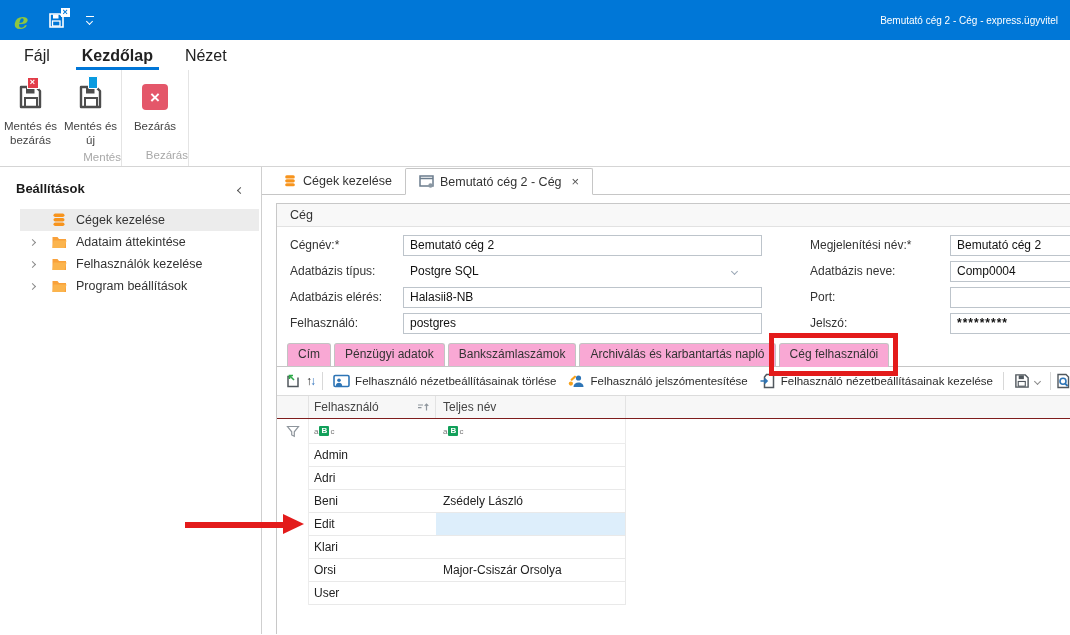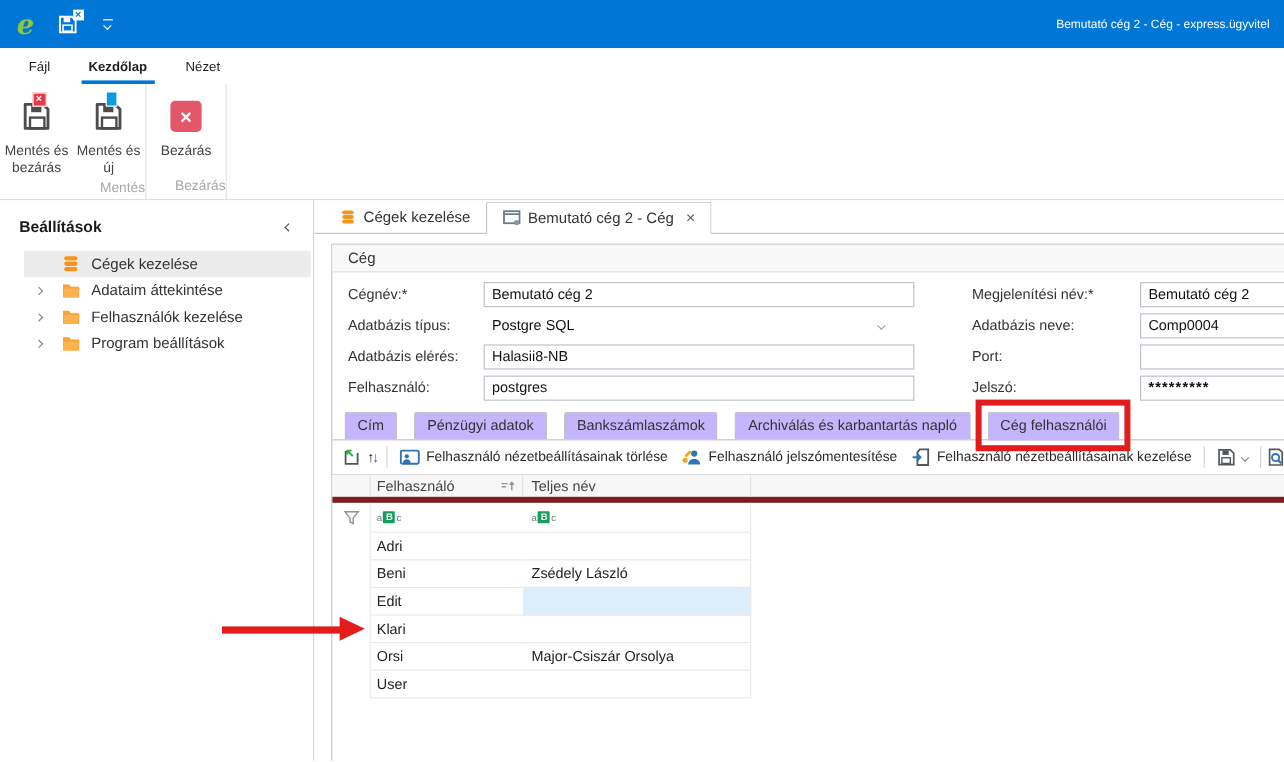--- a/index.html
+++ b/index.html
@@ -18,21 +18,21 @@
   .qat-chev { margin-left:21px; display:flex; flex-direction:column; align-items:center; gap:2px; }
   .qat-chev .bar { width:8px; height:1.5px; background:#fff; }
   .chev { width:5px; height:5px; border-right:1.6px solid #8a8a8a; border-bottom:1.6px solid #8a8a8a; display:inline-block; }
   .chev.down { transform:rotate(45deg); }
   .chev.right { transform:rotate(-45deg); }
   .chev.left  { transform:rotate(135deg); }
   .chev.white { border-color:#fff; }
   .win-title { margin-left:auto; margin-right:12px; font-size:10px; }
   
   .menubar { height:30px; display:flex; padding-left:18px; background:#fff; }
-  .menu-item { padding:4px 6px 0 6px; margin-right:20px; font-size:11px; color:#222;
+  .menu-item { padding:4px 6px 0 6px; margin-right:20px; font-size:16px; color:#222;
                display:flex; align-items:center; border-bottom:3px solid transparent; cursor:default; }
   .menu-item.active { font-weight:bold; border-bottom-color:#0076d7; }
   
   .ribbon { height:97px; border-bottom:1px solid #d5d5d5; display:flex; background:#fff; }
   .rgroup { display:flex; flex-direction:column; border-right:1px solid #e4e4e4; }
   .rgroup.g1 { width:122px; } .rgroup.g2 { width:133px; } .rgroup.g3 { width:67px; }
   .rgroup.filler { flex:1; border-right:none; }
   .rbtns { flex:1; display:flex; justify-content:center; gap:4px; padding-top:5px; }
   .rbtn { display:flex; flex-direction:column; align-items:center; font-size:11.5px; color:#444;
           text-align:center; line-height:1.25; }
@@ -77,36 +77,36 @@
   .fv.combo { border-color:transparent; justify-content:space-between; padding-right:24px; }
   .fv.combo .chev { border-color:#9aa7b5; }
   .flr { width:140px; min-width:140px; margin-left:48px; font-size:12px; color:#333; }
   .fvr { width:400px; min-width:400px; height:21px; border:1px solid #bdc4cb; font-size:12px; color:#111;
          display:flex; align-items:center; padding:0 6px; background:#fff; }
   .fvr.pwd { font-weight:bold; letter-spacing:1px; }
   
   .subtabs { height:24px; min-height:24px; display:flex; align-items:flex-end; padding-left:10px;
              border-bottom:1px solid #c6c6c6; }
   .stab { height:23px; line-height:21px; border:1px solid #c3c3c3; border-bottom:none; border-radius:3px 3px 0 0;
-          padding:0 10px; margin-right:14px; font-size:12px; color:#333; background:#c4b5fd; position:relative; }
+          padding:0 10px; margin-right:3px; font-size:12px; color:#333; background:#f9a8d4; position:relative; }
   .stab.active { height:24px; margin-bottom:-1px; z-index:2; }
   
   .anno-box { position:absolute; left:-11px; right:-10px; top:-11px; bottom:-9px;
               border:5px solid #e31b1b; z-index:40; pointer-events:none; }
   
   .ptoolbar { height:29px; min-height:29px; display:flex; align-items:center; border-bottom:1px solid #dcdcdc;
               padding-left:8px; font-size:11.5px; color:#2b2b2b; }
   .tico { width:26px; height:22px; display:flex; align-items:center; justify-content:center; }
   .tbtn { display:flex; align-items:center; gap:5px; padding:0 6px; height:22px; white-space:nowrap; }
   .tsep { width:1px; height:18px; background:#d8d8d8; margin:0 4px; }
   .sorticon { font-size:12px; font-weight:bold; letter-spacing:-2px; }
   .sorticon .up { color:#222; } .sorticon .dn { color:#2f72bd; }
   
   .grid { flex:1; display:flex; flex-direction:column; font-size:12px; }
-  .ghead { height:23px; min-height:23px; background:#f7f7f7; border-bottom:5px solid #7f1d1d; display:flex; color:#444; }
+  .ghead { height:23px; min-height:23px; background:#f7f7f7; border-bottom:1px solid #7f1d1d; display:flex; color:#444; }
   .gc-ind { width:32px; min-width:32px; border-right:1px solid #e3e3e3; display:flex; align-items:center; justify-content:center; }
   .gc-user { width:127px; min-width:127px; border-right:1px solid #e3e3e3; display:flex; align-items:center;
              justify-content:space-between; padding:0 6px 0 5px; }
   .gc-name { width:190px; min-width:190px; border-right:1px solid #e3e3e3; display:flex; align-items:center; padding-left:7px; }
   .gfilter { height:25px; min-height:25px; display:flex; }
   .gf-ind { width:32px; min-width:32px; border-right:1px solid #ececec; display:flex; align-items:center; justify-content:center; }
   .gf-user { width:127px; min-width:127px; display:flex; align-items:center; padding-left:5px; border-bottom:1px solid #ececec; }
   .gf-name { width:190px; min-width:190px; display:flex; align-items:center; padding-left:7px;
              border-bottom:1px solid #ececec; border-right:1px solid #ececec; }
   .grow { height:23px; min-height:23px; display:flex; color:#222; }
@@ -406,20 +406,25 @@
             <span class="gf-name">
               <span class="abc">
                   <span>a</span>
                   <span class="b">B</span>
                   <span>c</span>
                 </span>
             </span>
           </div>
           <div class="grow">
             <span class="gr-ind"></span>
+            <span class="gr-user">Admin</span>
+            <span class="gr-name"></span>
+          </div>
+          <div class="grow">
+            <span class="gr-ind"></span>
             <span class="gr-user">Adri</span>
             <span class="gr-name"></span>
           </div>
           <div class="grow">
             <span class="gr-ind"></span>
             <span class="gr-user">Beni</span>
             <span class="gr-name">Zsédely László</span>
           </div>
           <div class="grow selected">
             <span class="gr-ind"></span>

